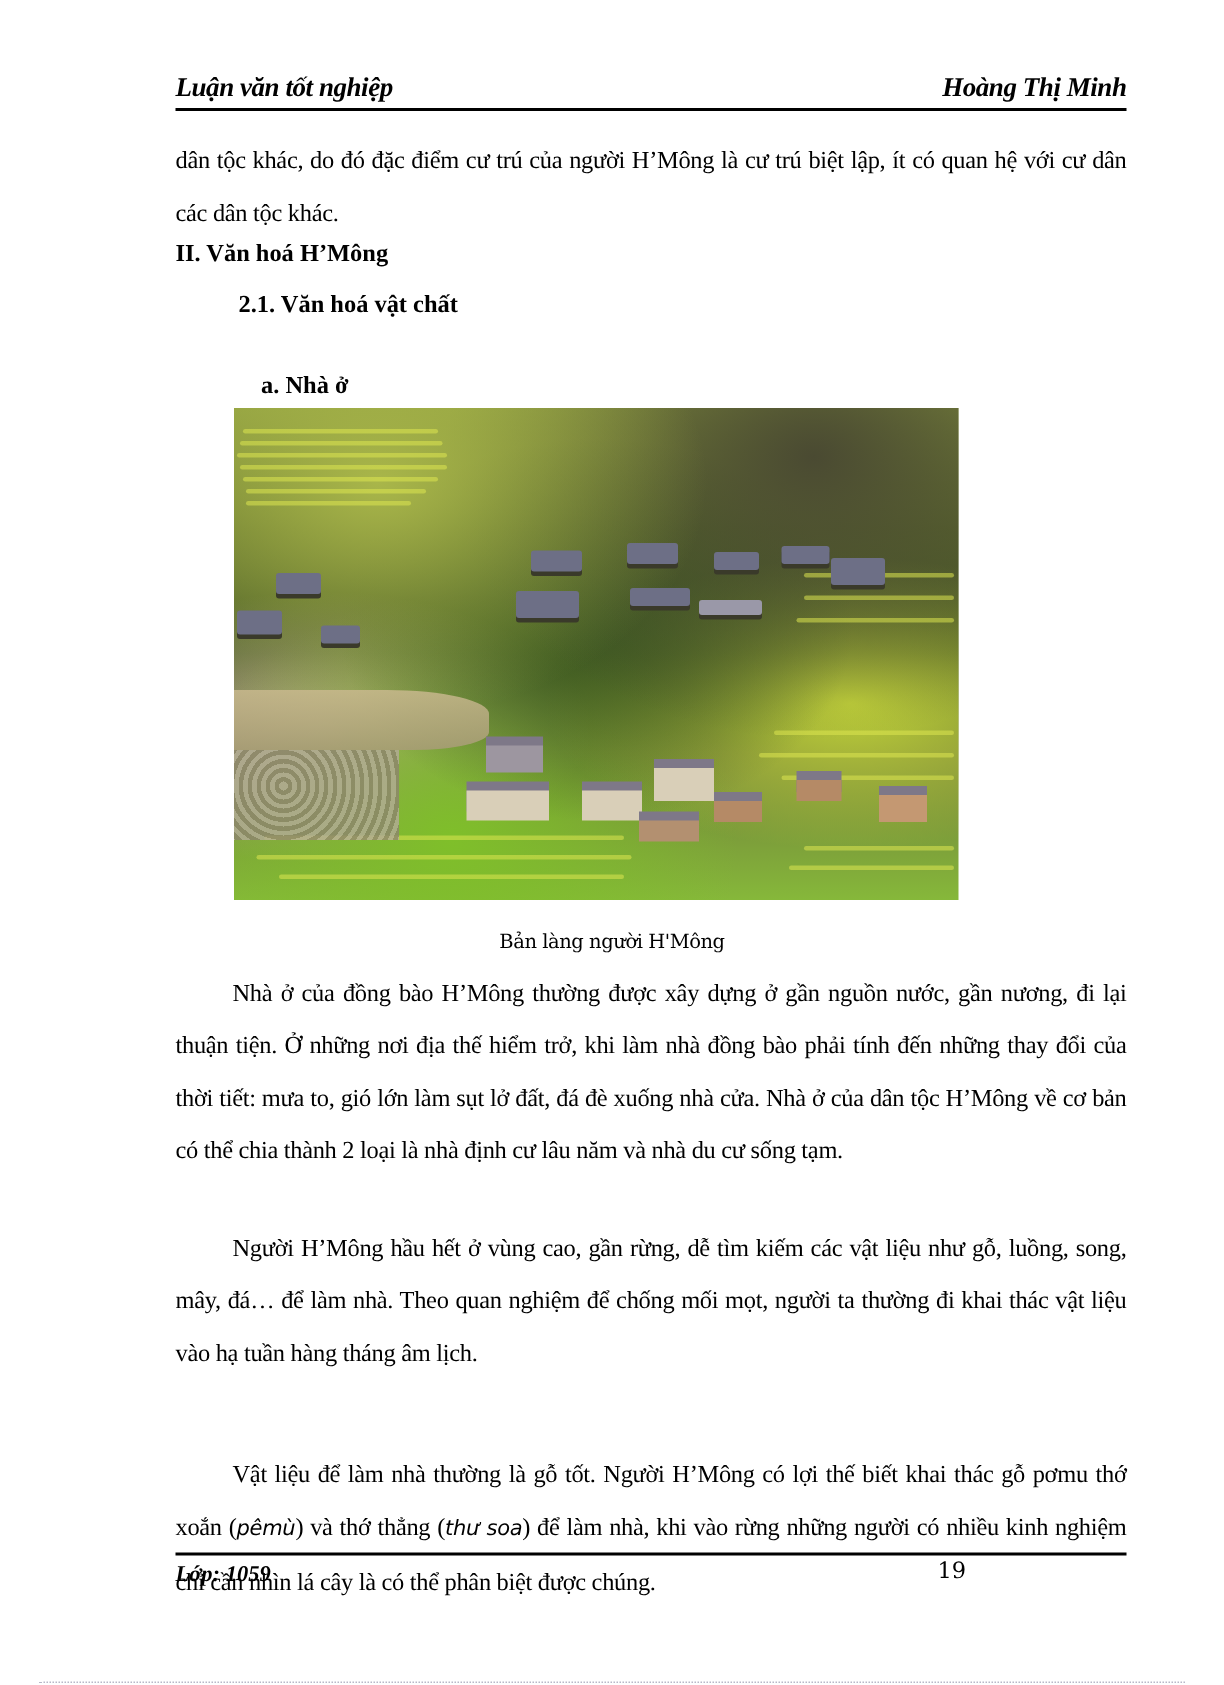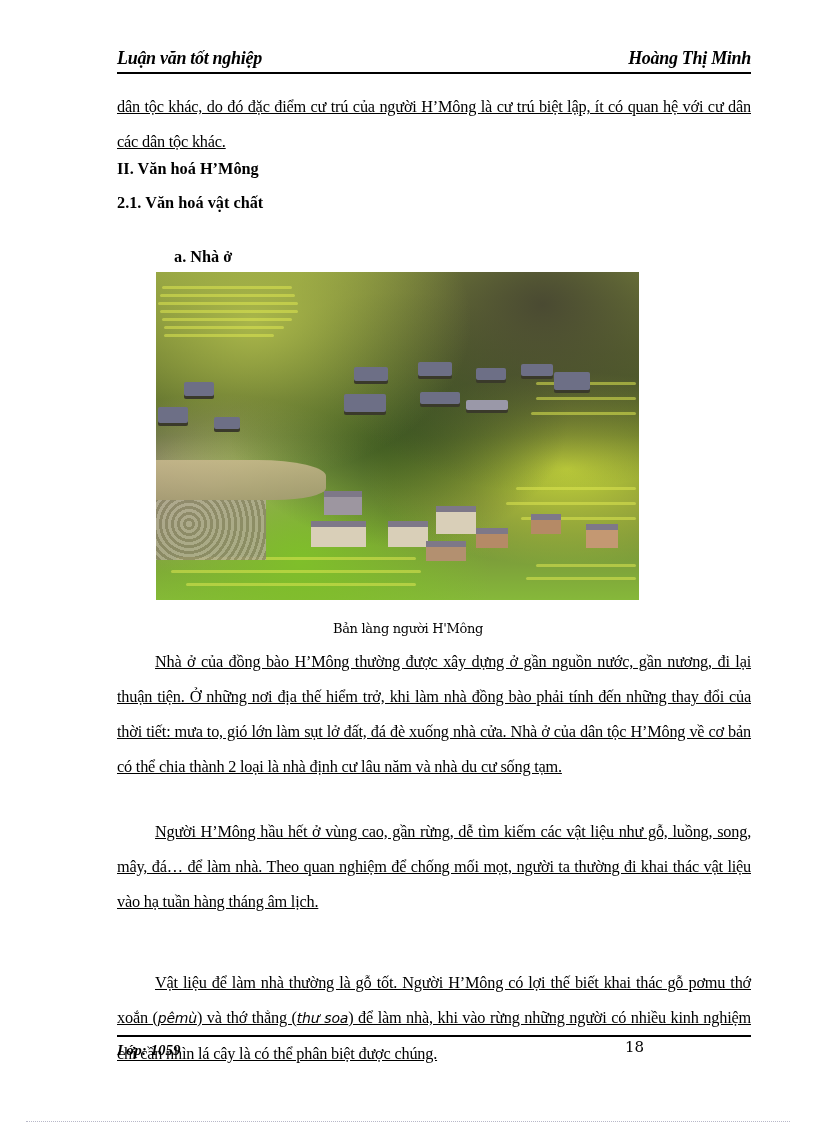--- a/index.html
+++ b/index.html
@@ -35,31 +35,30 @@
     .header-right { right: 0; }
 
     .body-text {
       position: absolute;
       left: 117px;
       width: 634px;
       font-size: 16.3px;
       line-height: 35px;
       text-align: justify;
       letter-spacing: -0.2px;
-      text-decoration: underline;
     }
     .p1 { top: 89px; }
     .heading {
       position: absolute;
       left: 117px;
       font-size: 16.3px;
       font-weight: bold;
     }
     .h-ii { top: 159px; }
-    .h-21 { top: 193px; }
+    .h-21 { top: 193px; margin-left: 42px; }
     .h-a {
       top: 232px;
       left: 174px;
       margin-top: 15px;
     }
 
     .photo {
       position: absolute;
       left: 156px;
       top: 272px;
@@ -227,16 +226,16 @@
 </div>
 
 <div class="caption">Bản làng người H'Mông</div>
 
 <div class="body-text p2">Nhà ở của đồng bào H’Mông thường được xây dựng ở gần nguồn nước, gần nương, đi lại thuận tiện. Ở những nơi địa thế hiểm trở, khi làm nhà đồng bào phải tính đến những thay đổi của thời tiết: mưa to, gió lớn làm sụt lở đất, đá đè xuống nhà cửa. Nhà ở của dân tộc H’Mông về cơ bản có thể chia thành 2 loại là nhà định cư lâu năm và nhà du cư sống tạm.</div>
 <div class="body-text p3">Người H’Mông hầu hết ở vùng cao, gần rừng, dễ tìm kiếm các vật liệu như gỗ, luồng, song, mây, đá… để làm nhà. Theo quan nghiệm để chống mối mọt, người ta thường đi khai thác vật liệu vào hạ tuần hàng tháng âm lịch.</div>
 <div class="body-text p4"><span>Vật liệu để làm nhà thường là gỗ tốt. Người H’Mông có lợi thế biết khai thác gỗ pơmu thớ xoắn (</span><i style="font-family:'DejaVu Sans','Liberation Sans',sans-serif;font-size:14px;">pêmù</i><span>) và thớ thẳng (</span><i style="font-family:'DejaVu Sans','Liberation Sans',sans-serif;font-size:14px;">thư soa</i><span>) để làm nhà, khi vào rừng những người có nhiều kinh nghiệm chỉ cần nhìn lá cây là có thể phân biệt được chúng.</span></div>
 
 <div class="page-footer">
   <span class="footer-class">Lớp: 1059</span>
-  <span class="footer-page">18</span>
+  <span class="footer-page">19</span>
 </div>
 
 <div class="dotted-edge"></div>
 
 </body></html>

